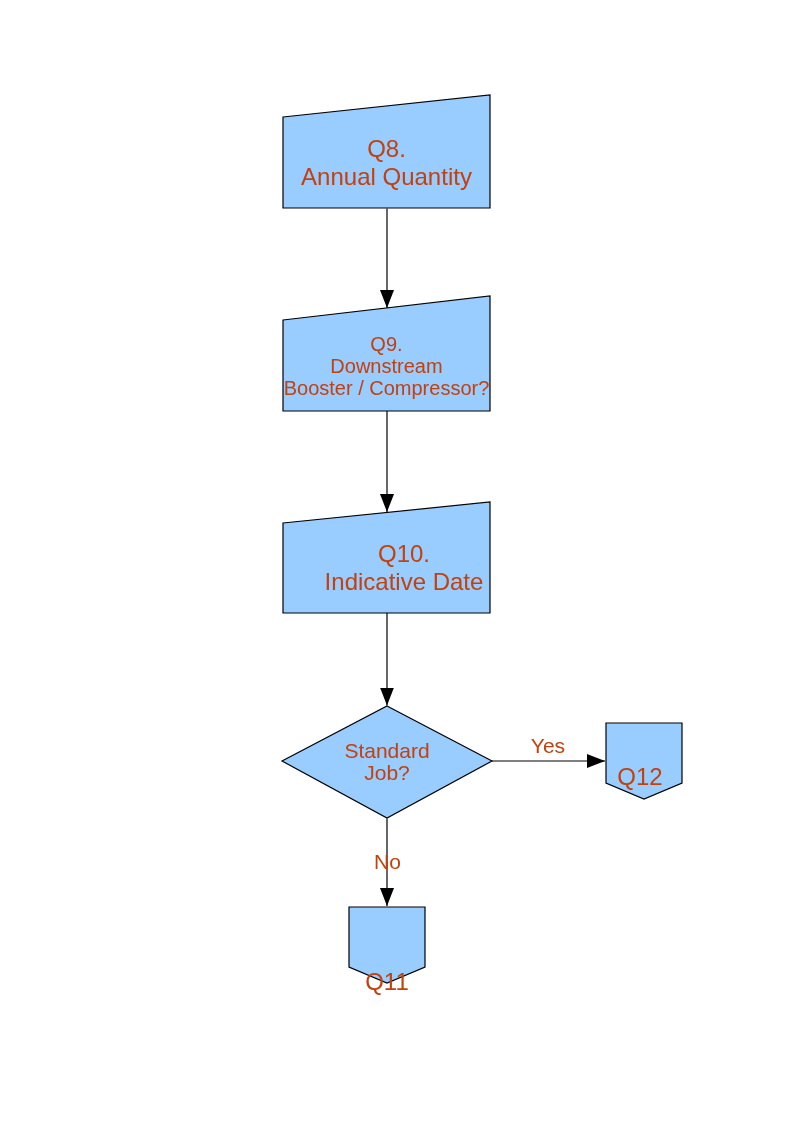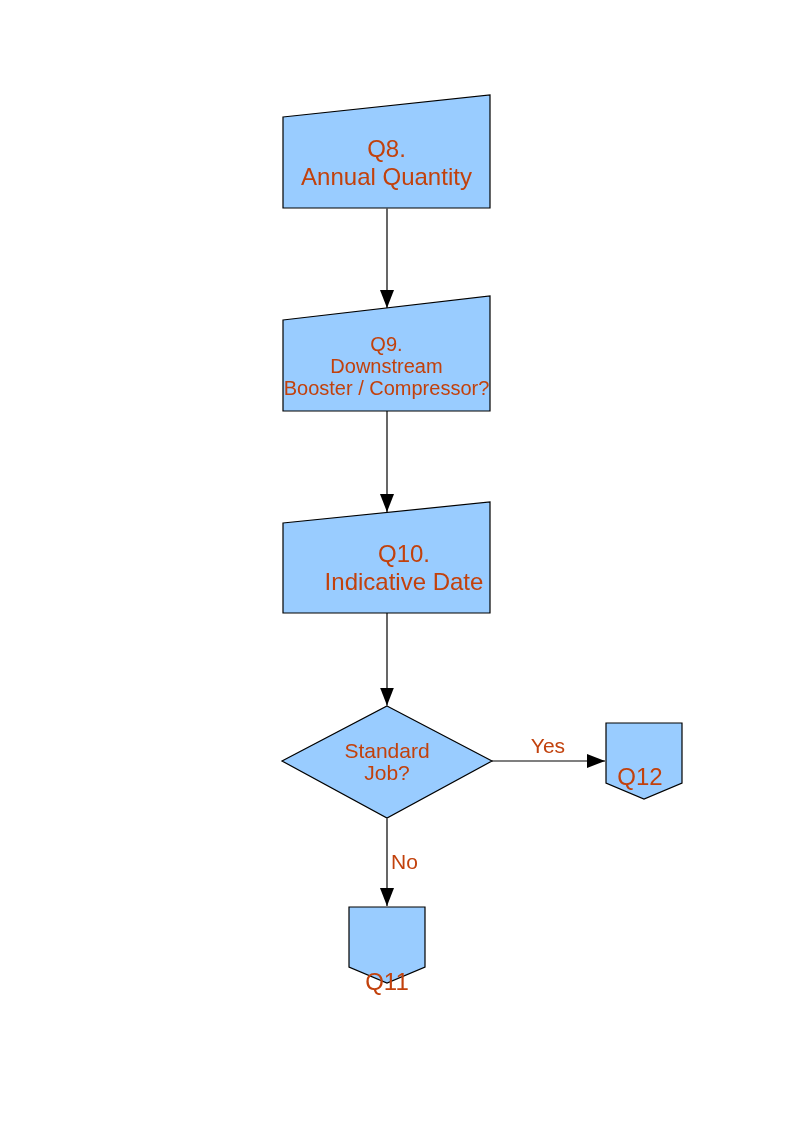--- a/index.html
+++ b/index.html
@@ -51,21 +51,21 @@
   .lbl-dec   { font-size: 21px; line-height: 22px; }
   .lbl-edge  { font-size: 21px; line-height: 26px; }
 
   #lbl-q8       { left: 283px; top: 117px; width: 207px; height: 91px; }
   #lbl-q9       { left: 283px; top: 320px; width: 207px; height: 91px; }
   #lbl-q10      { left: 283px; top: 523px; width: 242px; height: 90px; }
   #lbl-decision { left: 282px; top: 706px; width: 210px; height: 112px; }
   #lbl-q12      { left: 606px; top: 723px; width: 68px;  height: 60px; margin-top: 24px; }
   #lbl-q11      { left: 349px; top: 907px; width: 76px;  height: 60px; margin-top: 45px; }
   #lbl-yes      { left: 518px; top: 733px; width: 60px;  height: 26px; }
-  #lbl-no       { left: 391px; top: 849px; width: 54px;  height: 26px; justify-content: flex-start; text-align: left; }
+  #lbl-no       { left: 374px; top: 849px; width: 54px;  height: 26px; justify-content: flex-start; text-align: left; }
 </style>
 </head>
 <body>
 
 <div class="page">
 
   <svg class="canvas" viewBox="0 0 794 1123" xmlns="http://www.w3.org/2000/svg">
     <defs>
       <marker id="arrow" markerUnits="userSpaceOnUse" markerWidth="18" markerHeight="14" refX="18" refY="7" orient="auto">
         <path class="arrowhead-path" d="M0,0 L18,7 L0,14 Z"></path>

